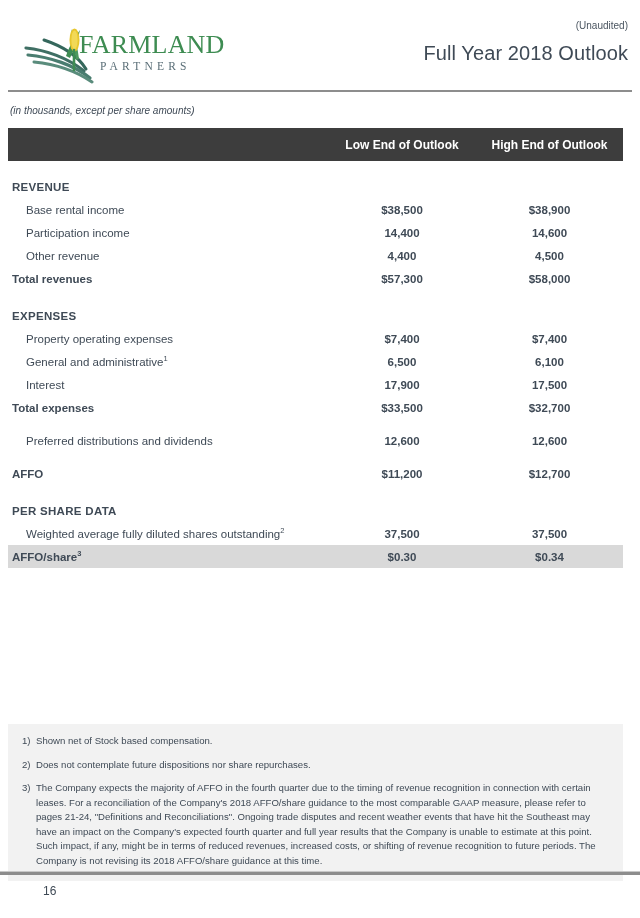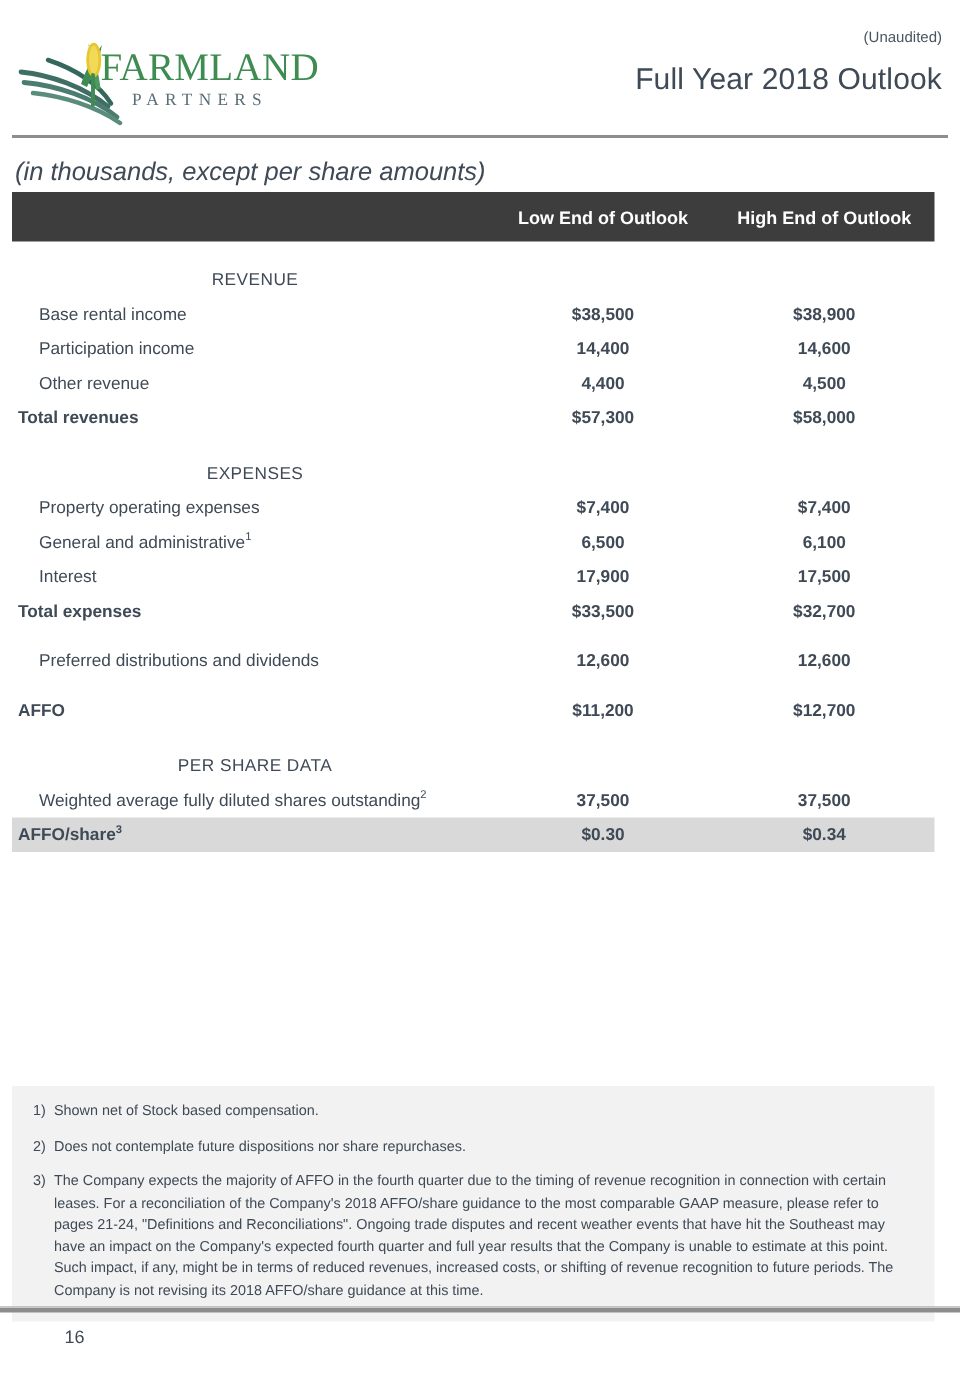--- a/index.html
+++ b/index.html
@@ -33,21 +33,21 @@
     right: 12px;
     top: 42px;
     font-size: 20px;
     font-weight: 400;
     color: #3f4a56;
     letter-spacing: 0.1px;
     white-space: nowrap;
   }
   .logo {
     position: absolute;
-    left: 12px;
+    left: 24px;
     top: 26px;
     width: 210px;
     height: 58px;
     text-decoration: underline;
   }
   .logo svg { display: block; }
 
   .rule {
     position: absolute;
     left: 8px;
@@ -55,21 +55,21 @@
     top: 90px;
     height: 2px;
     background: #8d8d8d;
   }
 
   
   .units-note {
     position: absolute;
     left: 10px;
     top: 105px;
-    font-size: 17px;
+    font-size: 10px;
     font-style: italic;
     color: #3f4a56;
   }
 
   
   .table-wrap {
     position: absolute;
     left: 8px;
     top: 128px;
     width: 615px;
@@ -98,24 +98,23 @@
     font-size: 11.5px;
     height: 23px;
     padding: 0;
     vertical-align: middle;
     color: #3f4a56;
   }
   td.label { padding-left: 4px; text-align: left; }
   td.num   { text-align: center; font-weight: bold; }
 
   tr.section td.label {
-    font-weight: normal;
+    font-weight: bold;
     font-size: 11.5px;
     letter-spacing: 0.3px;
-    text-align: center;
   }
   tr.item td.label { padding-left: 18px; }
   tr.total td      { font-weight: bold; }
   tr.total td.label{ padding-left: 4px; }
 
   tr.spacer td { height: 14px; }
   tr.spacer-sm td { height: 10px; }
 
   tr.highlight td {
     background: #d9d9d9;

